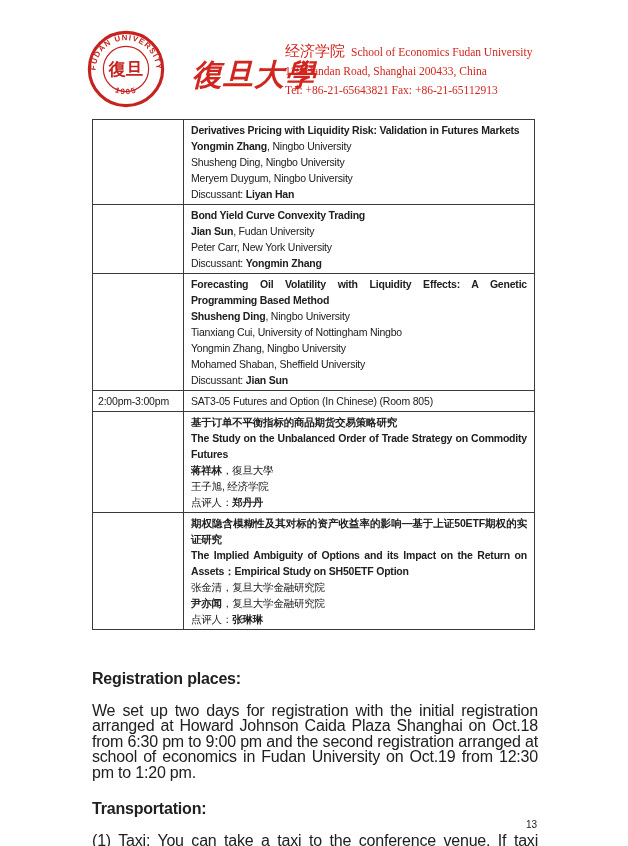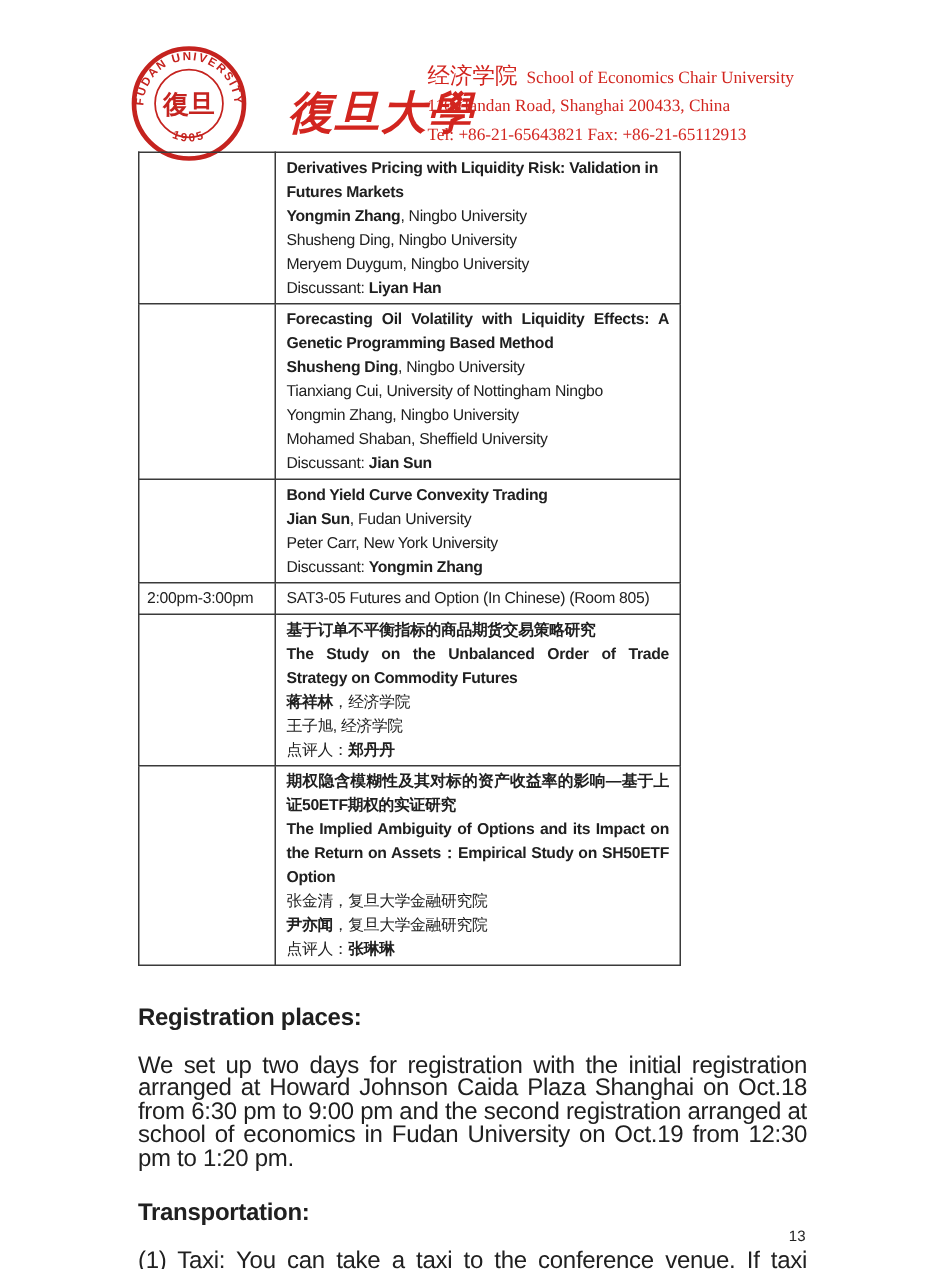--- a/index.html
+++ b/index.html
@@ -16,21 +16,21 @@
     color:var(--accent,#d2251f); white-space:nowrap;text-align:right;
   }
   .header-text {
     position:absolute; left:285px; top:42px; color:var(--accent,#d2251f);
     font-family:"Liberation Serif", serif; font-size:11.5px; line-height:19px; white-space:nowrap;
   }
   .dept-cn { font-size:15px;text-align:right; }
   .dept-en { margin-left:6px; }
   
   .sched {
-    position:absolute; left:92px; top:101px; width:362px;
+    position:absolute; left:92px; top:119px; width:443px;
     border-collapse:collapse; table-layout:fixed;
   }
   .sched td {
     border:1px solid #3a3a3a; vertical-align:top; padding:2px 7px;
     font-size:10.5px; line-height:16px; letter-spacing:-0.2px;
   }
   .sched td.time-cell { width:80px; padding:2px 5px;margin-left:12px; }
   .line { min-height:16px; }
   .line.justify { text-align:justify; }
   .line .b { font-weight:bold; }
@@ -63,70 +63,70 @@
         <textPath href="#arcBot" startOffset="50%" text-anchor="middle">1905</textPath>
       </text>
       <text x="50" y="58" font-size="22" text-anchor="middle" fill="currentColor" font-weight="bold">復旦</text>
     </svg>
   </div>
 
   <div class="calligraphy">復旦大學</div>
 
   <div class="header-text">
     <div>
-      <span class="dept-cn">经济学院</span><span class="dept-en">School of Economics Chair University</span>
+      <span class="dept-cn">经济学院</span><span class="dept-en">School of Economics Fudan University</span>
     </div>
     <div>110 Handan Road, Shanghai 200433, China</div>
     <div>Tel: +86-21-65643821 Fax: +86-21-65112913</div>
   </div>
 
   <table class="sched">
     <tbody>
         <tr>
           <td class="time-cell"></td>
           <td>
             <div class="line"><span class="b">Derivatives Pricing with Liquidity Risk: Validation in Futures Markets</span></div>
             <div class="line"><span class="b">Yongmin Zhang</span><span>, Ningbo University</span></div>
             <div class="line"><span>Shusheng Ding, Ningbo University</span></div>
             <div class="line"><span>Meryem Duygum, Ningbo University</span></div>
             <div class="line"><span>Discussant: </span><span class="b">Liyan Han</span></div>
           </td>
         </tr>
         <tr>
           <td class="time-cell"></td>
           <td>
+            <div class="line"><span class="b">Bond Yield Curve Convexity Trading</span></div>
+            <div class="line"><span class="b">Jian Sun</span><span>, Fudan University</span></div>
+            <div class="line"><span>Peter Carr, New York University</span></div>
+            <div class="line"><span>Discussant: </span><span class="b">Yongmin Zhang</span></div>
+          </td>
+        </tr>
+        <tr>
+          <td class="time-cell"></td>
+          <td>
             <div class="line justify"><span class="b">Forecasting Oil Volatility with Liquidity Effects: A Genetic Programming Based Method</span></div>
             <div class="line"><span class="b">Shusheng Ding</span><span>, Ningbo University</span></div>
             <div class="line"><span>Tianxiang Cui, University of Nottingham Ningbo</span></div>
             <div class="line"><span>Yongmin Zhang, Ningbo University</span></div>
             <div class="line"><span>Mohamed Shaban, Sheffield University</span></div>
             <div class="line"><span>Discussant: </span><span class="b">Jian Sun</span></div>
-          </td>
-        </tr>
-        <tr>
-          <td class="time-cell"></td>
-          <td>
-            <div class="line"><span class="b">Bond Yield Curve Convexity Trading</span></div>
-            <div class="line"><span class="b">Jian Sun</span><span>, Fudan University</span></div>
-            <div class="line"><span>Peter Carr, New York University</span></div>
-            <div class="line"><span>Discussant: </span><span class="b">Yongmin Zhang</span></div>
           </td>
         </tr>
         <tr>
           <td class="time-cell">2:00pm-3:00pm</td>
           <td>
             <div class="line"><span>SAT3-05 Futures and Option (In Chinese) (Room 805)</span></div>
           </td>
         </tr>
         <tr>
           <td class="time-cell"></td>
           <td>
             <div class="line"><span class="b">基于订单不平衡指标的商品期货交易策略研究</span></div>
             <div class="line justify"><span class="b">The Study on the Unbalanced Order of Trade Strategy on Commodity Futures</span></div>
-            <div class="line"><span class="b">蒋祥林</span><span>，经济学院</span></div>
+            <div class="line"><span class="b">蒋祥林</span><span>，復旦大學</span></div>
             <div class="line"><span>王子旭, 经济学院</span></div>
             <div class="line"><span>点评人：</span><span class="b">郑丹丹</span></div>
           </td>
         </tr>
         <tr>
           <td class="time-cell"></td>
           <td>
             <div class="line justify"><span class="b">期权隐含模糊性及其对标的资产收益率的影响—基于上证50ETF期权的实证研究</span></div>
             <div class="line justify"><span class="b">The Implied Ambiguity of Options and its Impact on the Return on Assets：Empirical Study on SH50ETF Option</span></div>
             <div class="line"><span>张金清，复旦大学金融研究院</span></div>

